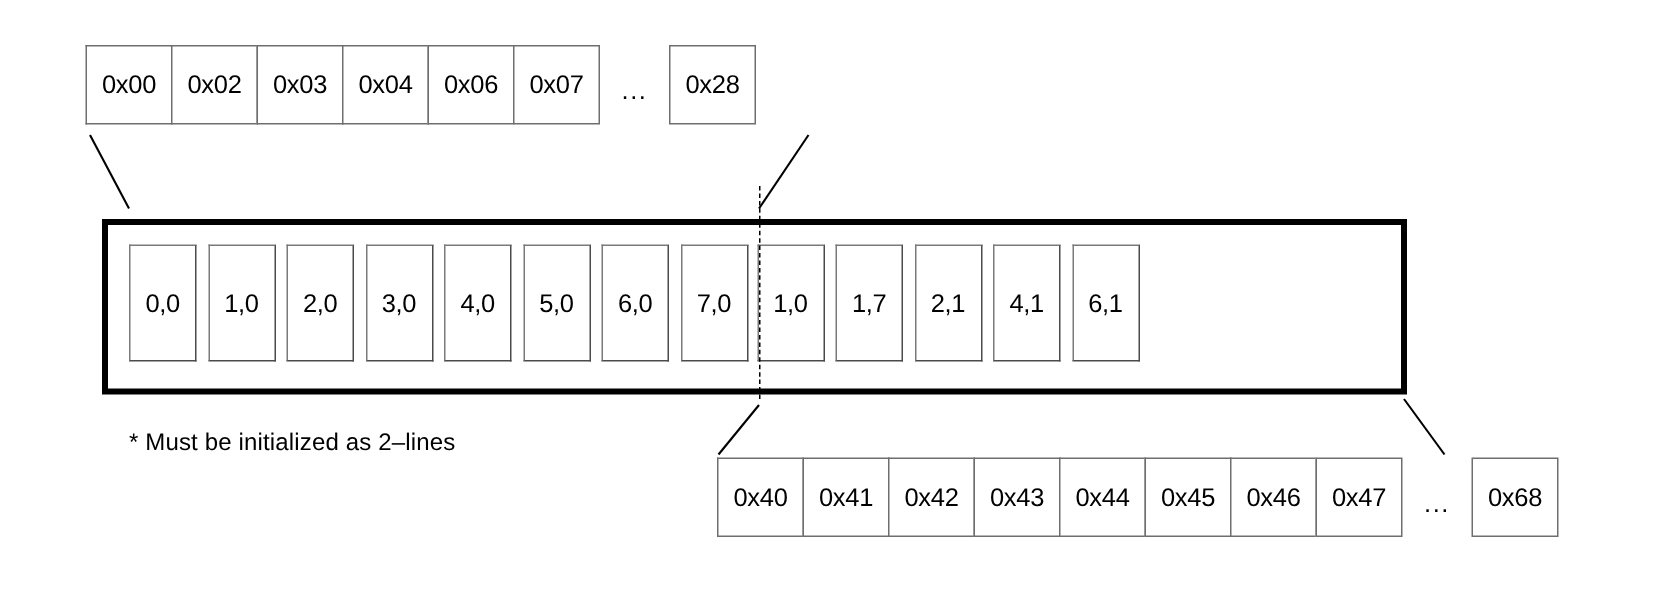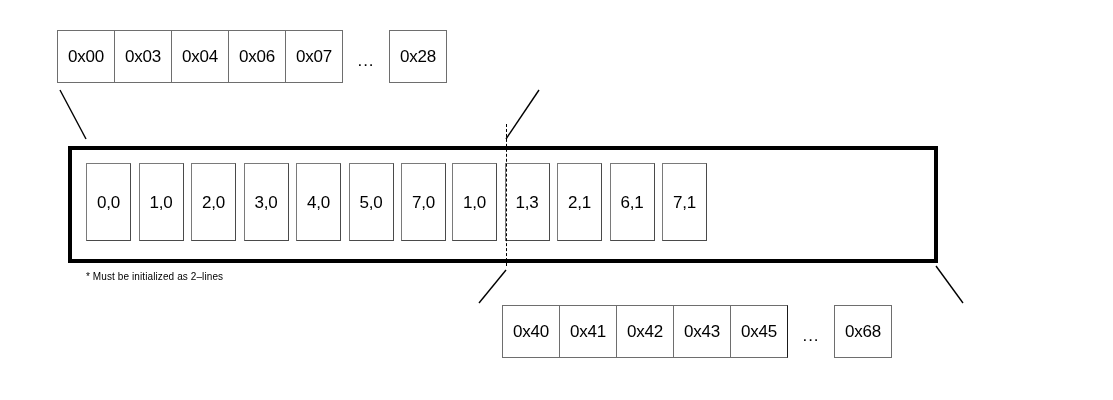--- a/index.html
+++ b/index.html
@@ -104,22 +104,22 @@
     top: 124px;
     width: 0;
     height: 142px;
     border-left: 1.5px dashed #000000;
   }
 
   
   #note {
     position: absolute;
     left: 86px;
-    top: 271px;
-    font-size: 10px;
+    top: 287px;
+    font-size: 16px;
     letter-spacing: 0.1px;
     white-space: nowrap;
   }
 
   
   #connectors {
     position: absolute;
     left: 0;
     top: 0;
     width: 1113px;
@@ -128,55 +128,60 @@
   }
   #connectors line { stroke: #000000; stroke-width: 1.4; }
 </style>
 </head>
 <body>
 
 <div id="stage">
 
   <div class="addr-row" id="top-row" style="left:57px; top:30px;">
     <div class="addr-cell">0x00</div>
+    <div class="addr-cell">0x02</div>
     <div class="addr-cell">0x03</div>
     <div class="addr-cell">0x04</div>
     <div class="addr-cell">0x06</div>
     <div class="addr-cell last-in-group">0x07</div>
     <div class="addr-ellipsis">...</div>
     <div class="addr-cell detached">0x28</div>
   </div>
 
   <div id="bigbox">
     <div id="bigbox-inner">
       <div class="word-cell">0,0</div>
       <div class="word-cell">1,0</div>
       <div class="word-cell">2,0</div>
       <div class="word-cell">3,0</div>
       <div class="word-cell">4,0</div>
       <div class="word-cell">5,0</div>
+      <div class="word-cell">6,0</div>
       <div class="word-cell pre-split">7,0</div>
       <div class="word-cell">1,0</div>
-      <div class="word-cell">1,3</div>
+      <div class="word-cell">1,7</div>
       <div class="word-cell">2,1</div>
+      <div class="word-cell">4,1</div>
       <div class="word-cell">6,1</div>
-      <div class="word-cell">7,1</div>
     </div>
   </div>
 
   <div id="split-dash"></div>
 
   <div id="note">* Must be initialized as 2–lines</div>
 
-  <div class="addr-row" id="bottom-row" style="left:478px; top:305px;margin-left:24px;">
+  <div class="addr-row" id="bottom-row" style="left:478px; top:305px;">
     <div class="addr-cell">0x40</div>
     <div class="addr-cell">0x41</div>
     <div class="addr-cell">0x42</div>
     <div class="addr-cell">0x43</div>
+    <div class="addr-cell">0x44</div>
     <div class="addr-cell">0x45</div>
+    <div class="addr-cell">0x46</div>
+    <div class="addr-cell last-in-group">0x47</div>
     <div class="addr-ellipsis">...</div>
     <div class="addr-cell detached">0x68</div>
   </div>
 
   <svg id="connectors" viewBox="0 0 1113 400" xmlns="http://www.w3.org/2000/svg">
     <line x1="60" y1="90" x2="86" y2="139"></line>
     <line x1="539" y1="90" x2="506" y2="139"></line>
     <line x1="506" y1="270" x2="479" y2="303"></line>
     <line x1="936" y1="266" x2="963" y2="303"></line>
   </svg>

